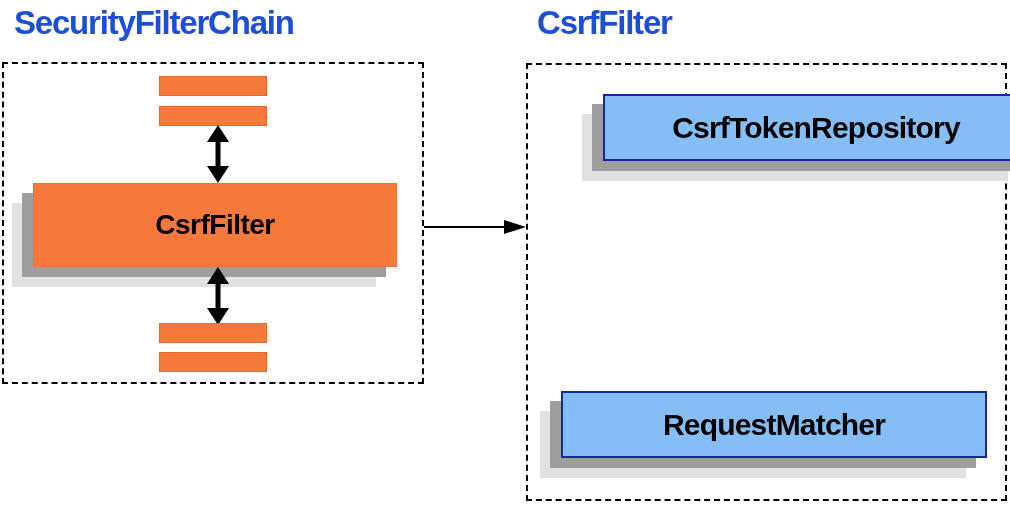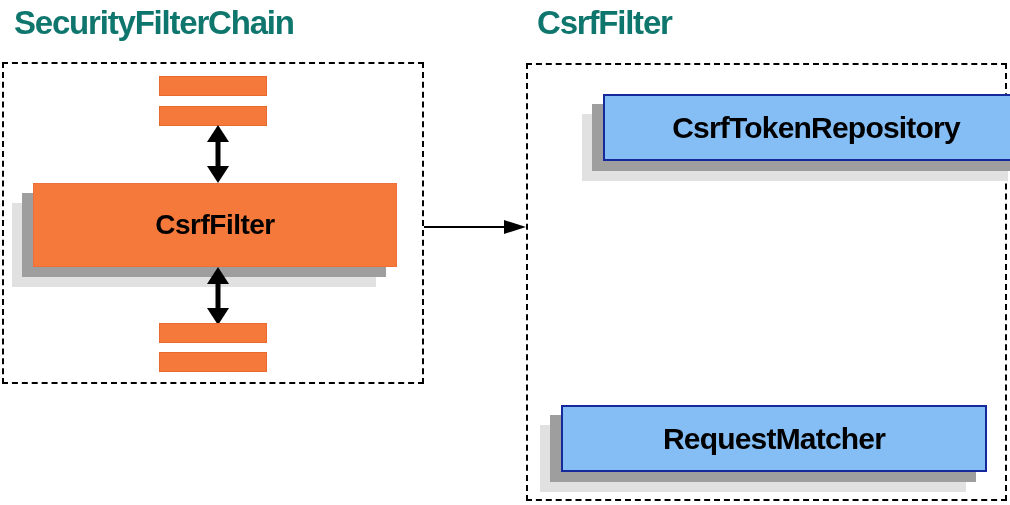--- a/index.html
+++ b/index.html
@@ -9,21 +9,21 @@
     height: 505px;
     background: #ffffff;
     font-family: "Liberation Sans", sans-serif;
     overflow: hidden;
   }
   .title {
     position: absolute;
     font-weight: bold;
     font-size: 33px;
     letter-spacing: -1.2px;
-    color: #0f766e;
+    color: #1d4ed8;
     white-space: nowrap;
   }
   #title-left  { left: 14px;  top: 4px; }
   #title-right { left: 537px; top: 4px; }
 
   .dashed-panel {
     position: absolute;
     border: 2px dashed #000000;
     background: #ffffff;
   }
@@ -87,21 +87,21 @@
     justify-content: center;
     font-weight: bold;
     font-size: 30px;
     letter-spacing: -0.8px;
     color: #000000;
     white-space: nowrap;
   }
   #component-0 { top: 29px; margin-left: 42px; }
   #component-1 { top: 128px; }
   #component-2 { top: 227px; }
-  #component-3 { top: 340px; }
+  #component-3 { top: 326px; }
 </style>
 </head>
 <body>
 
 <div class="canvas">
 
   <div class="title" id="title-left">SecurityFilterChain</div>
 
   <div class="title" id="title-right">CsrfFilter</div>
 

